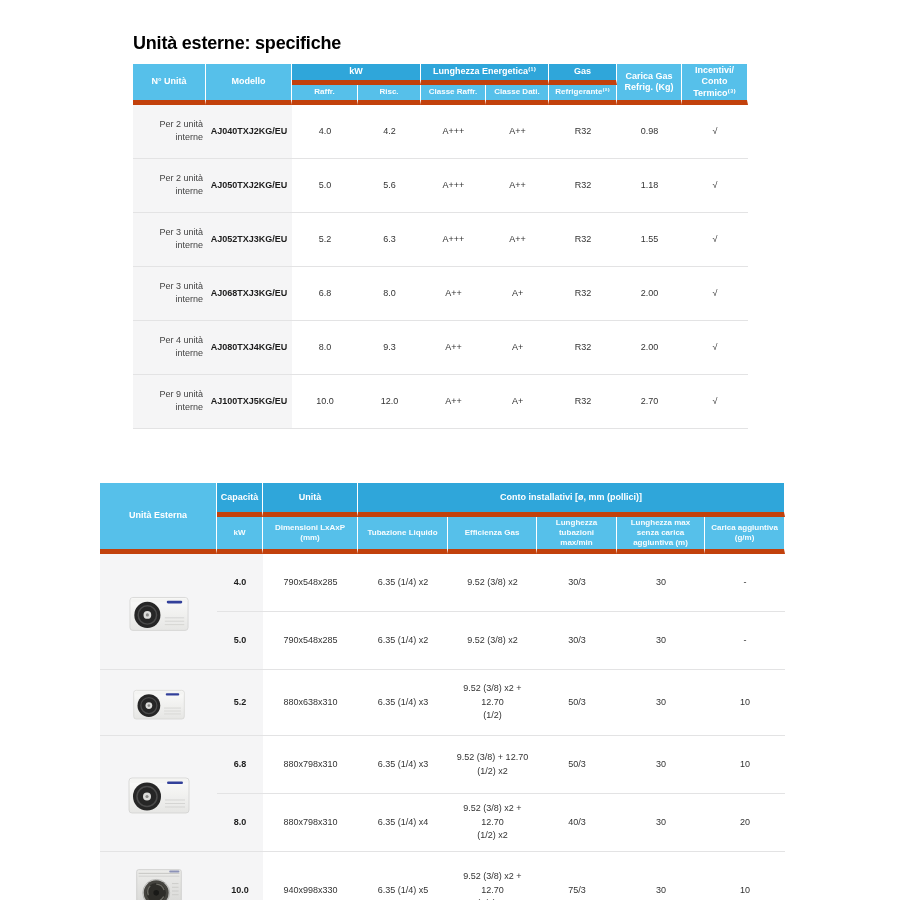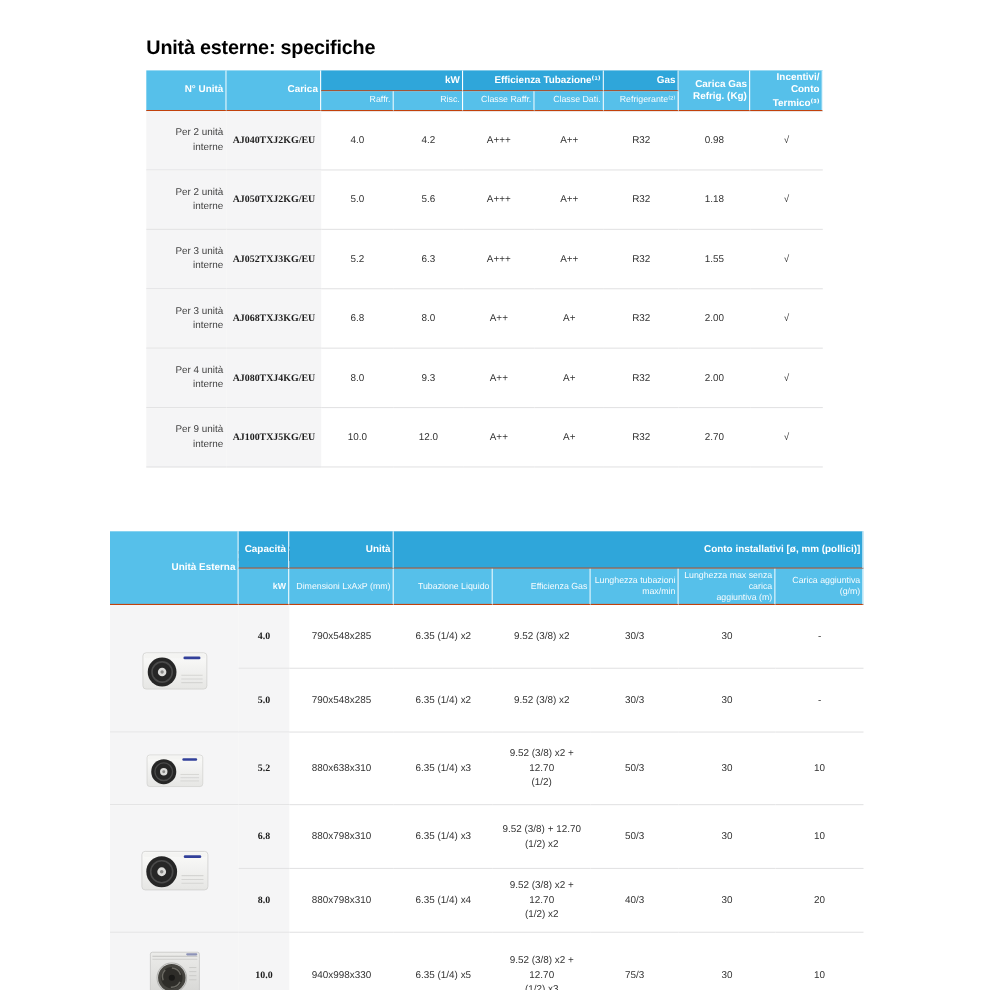--- a/index.html
+++ b/index.html
@@ -15,45 +15,45 @@
   #t1-title { left:133px; top:33px; }
   #t2-title { left:102px; top:450px;margin-top:44px; }
 
   table { border-collapse:separate; border-spacing:0; table-layout:fixed; }
   th, td { box-sizing:border-box; }
 
   #t1 { position:absolute; left:133px; top:64px; width:615px; }
   #t2 { position:absolute; left:100px; top:483px; width:685px; }
 
   th {
-    color:#fff; font-size:9px; font-weight:700; text-align:right;
+    color:#fff; font-size:9px; font-weight:700; text-align:center;
     vertical-align:middle; padding:1px 2px; line-height:1.25;
-    border-right:1px solid #fff; border-bottom:1px solid #c2410c;
+    border-right:1px solid #fff; border-bottom:5px solid #c2410c;
     white-space:pre-line;
     margin-top:40px;
   }
   th.hd { background:var(--header-dark,#2fa6da); }
   th.hl { background:var(--header-light,#56c0ea); }
-  th.sub { font-size:8px; font-weight:400; color:rgba(255,255,255,0.95); }
+  th.sub { font-size:8px; font-weight:700; color:rgba(255,255,255,0.95); }
   th.sub.b { font-weight:700; }
   #t1 thead tr:first-child th { height:17px; }
   #t1 thead tr:last-child th { height:16px; }
   #t2 thead tr:first-child th { height:34px; }
   #t2 thead tr:last-child th { height:21px; }
 
   td {
     font-size:9px; color:#333; text-align:center; vertical-align:middle;
     padding:2px 3px; line-height:1.5; white-space:pre-line;
     border-bottom:1px solid var(--separator,#e3e3e4);
   }
   #t1 tbody td { height:54px; }
   #t2 tbody td { height:58px; }
   td.gray { background:var(--col-gray,#f5f5f6); }
   td.lbl { text-align:right; padding-left:7px; color:#444; }
-  td.bold { font-weight:700; color:#1c1c1c;font-family:Liberation Serif, serif; }
+  td.bold { font-weight:700; color:#1c1c1c; }
   td.img-cell { padding:0; }
   td.img-cell svg { display:block; margin:0 auto; }
 </style>
 </head>
 <body>
 
 <div class="page">
 
   <svg width="0" height="0" style="position:absolute" aria-hidden="true">
     <defs>
@@ -78,23 +78,23 @@
         <col style="width:63px">
       <col style="width:65px">
         <col style="width:63px">
         <col style="width:68px">
         <col style="width:65px">
         <col style="width:66px">
     </colgroup>
     <thead>
       <tr>
         <th rowspan="2" class="hl">N° Unità</th>
-        <th rowspan="2" class="hl">Carica</th>
+        <th rowspan="2" class="hl">Modello</th>
         <th colspan="2" class="hd">kW</th>
-        <th colspan="2" class="hd">Efficienza Tubazione⁽¹⁾</th>
+        <th colspan="2" class="hd">Lunghezza Energetica⁽¹⁾</th>
         <th class="hd">Gas</th>
         <th rowspan="2" class="hl">Carica Gas
 Refrig. (Kg)</th>
         <th rowspan="2" class="hl">Incentivi/
 Conto Termico⁽³⁾</th>
       </tr>
       <tr>
         <th class="hl sub">Raffr.</th>
         <th class="hl sub">Risc.</th>
         <th class="hl sub">Classe Raffr.</th>

